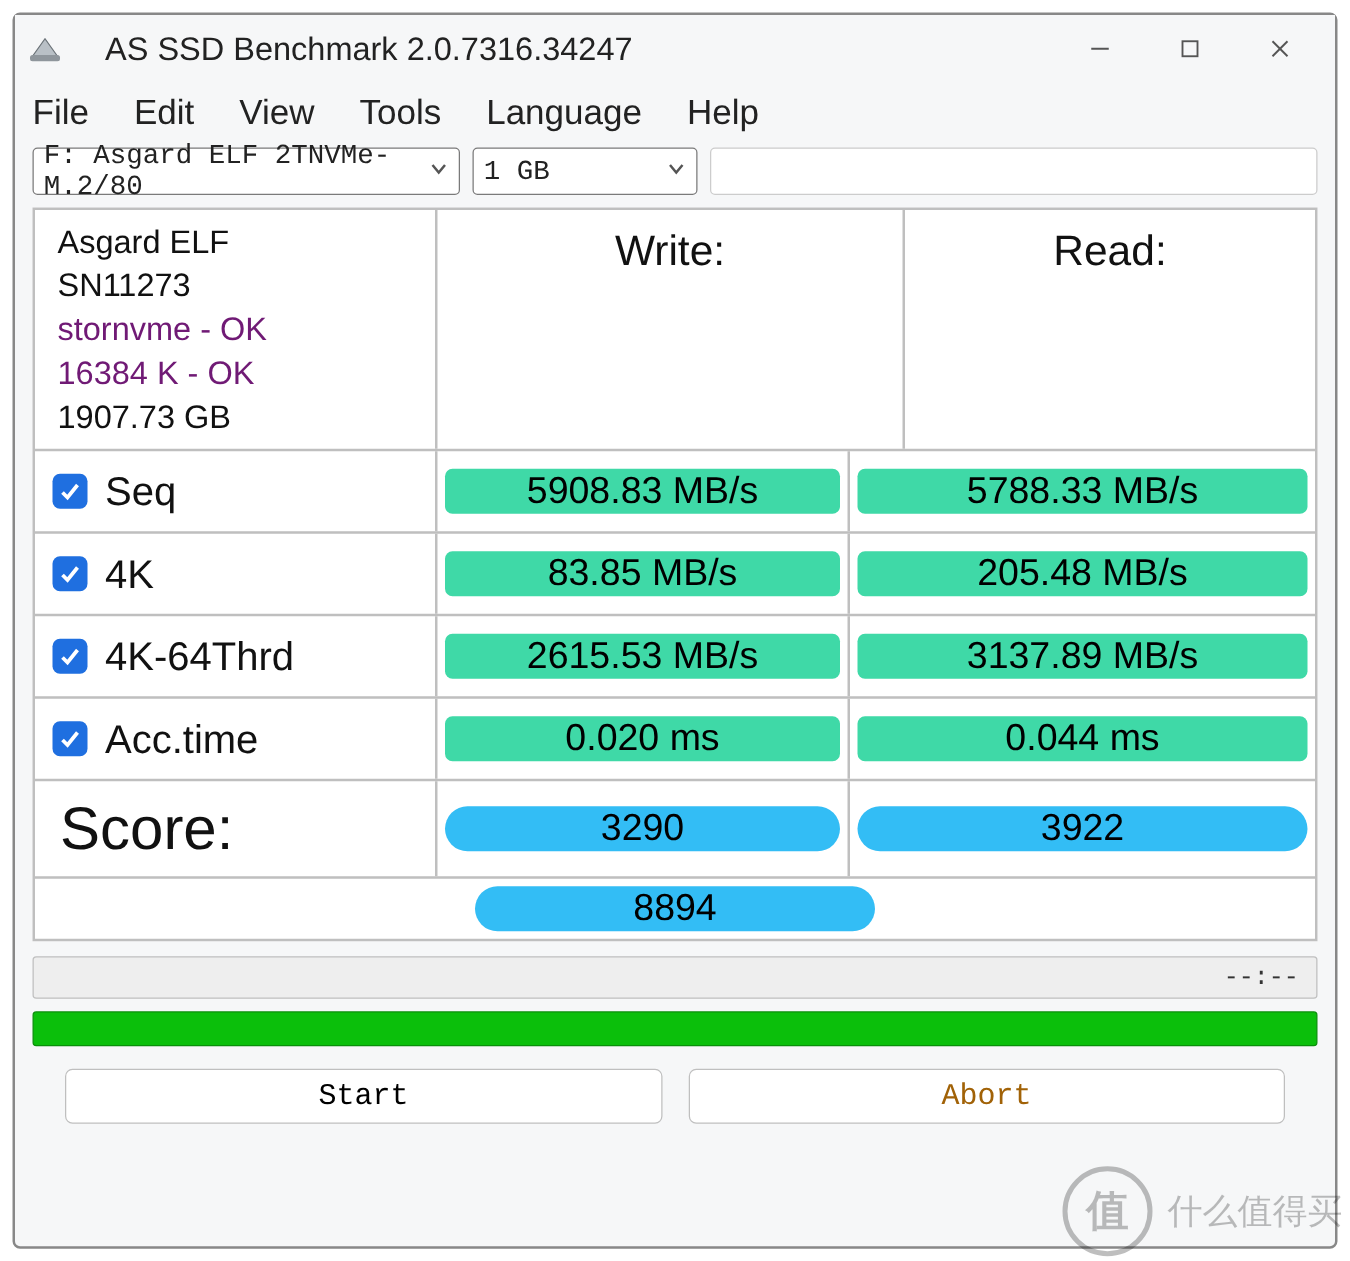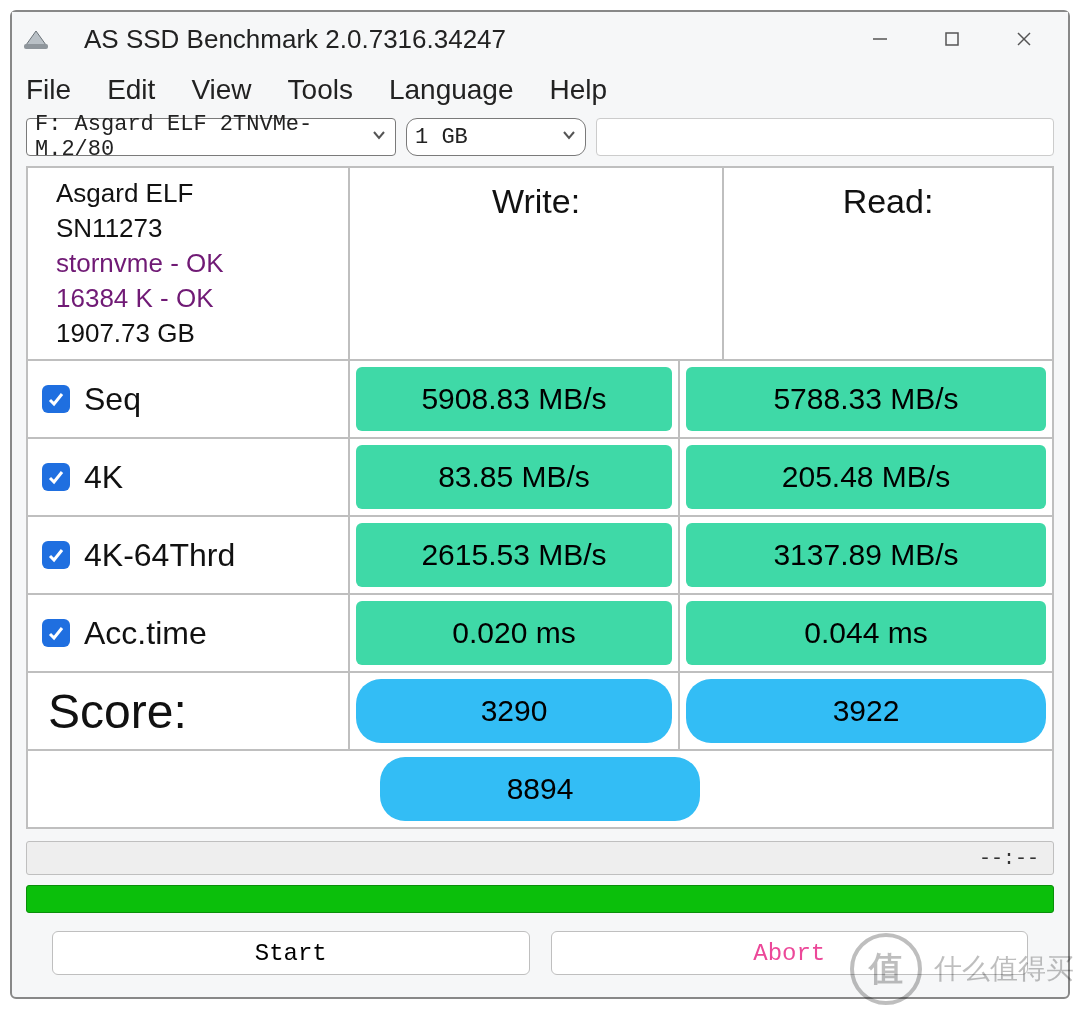--- a/index.html
+++ b/index.html
@@ -72,22 +72,22 @@
     height: 38px;
     border: 1px solid #7a7a7a;
     border-radius: 4px;
     background: #fff;
     display:flex; align-items:center;
     padding: 0 8px;
     font-family: "Courier New", monospace;
     font-size: 22px;
     color:#222;
   }
-  .combo.drive { width: 370px; font-family: Liberation Mono, monospace; }
-  .combo.size  { width: 180px; border-radius: 11px; }
+  .combo.drive { width: 342px; font-family: Liberation Mono, monospace; }
+  .combo.size  { width: 180px; }
   .combo .chev { margin-left:auto; }
   .combo .chev svg { stroke:#555; stroke-width:2; fill:none; }
   .selectors .spacer { flex:1; border:1px solid #ccc; height:38px; border-radius:4px; background:#fff; }
 
   
   .grid-wrap { padding: 0 14px; }
   .grid {
     border: 2px solid #bfbfbf;
     background:#fff;
   }
@@ -101,37 +101,37 @@
     font-size: 30px;
     color:#111;
     min-height: 64px;
   }
   .cell:first-child { border-left:none; }
   .c0 { width: 320px; }
   .c1 { width: 330px; justify-content:center; padding:6px 6px; }
   .c2 { flex:1;      justify-content:center; padding:6px 6px; }
 
   
-  .info-cell { flex-direction:column; align-items:flex-start; padding:10px 28px; min-height:170px; font-size:26px; gap:4px; }
+  .info-cell { flex-direction:column; align-items:flex-start; padding:10px 18px; min-height:170px; font-size:26px; gap:4px; }
   .info-cell .green { color:#701a75; }
   .header-label { font-size:34px; align-items:flex-start; padding-top:14px; }
 
   
   .rowlabel { gap:14px; padding-left:14px; font-size:32px; }
   .chk {
     width:28px; height:28px;
     border-radius:6px;
     background:#1f6fe0;
     display:flex; align-items:center; justify-content:center;
   }
   .chk svg { stroke:#fff; stroke-width:3; fill:none; }
 
   
   .pill {
-    width:100%; height:64px;
+    width:100%; height:36px;
     border-radius:6px;
     display:flex; align-items:center; justify-content:center;
     font-size:30px;
     color:#000;
   }
   .pill.green { background:#3fd9a7; }
   .pill.blue  { background:#33bdf5;border-radius:25px; }
 
   
   .score-row1 .c0 { font-size:48px; min-height:76px; padding-left:20px; }
@@ -173,21 +173,21 @@
   .btn {
     flex:1;
     height:44px;
     border:1px solid #bfbfbf;
     border-radius:6px;
     background:#fff;
     display:flex; align-items:center; justify-content:center;
     font-family:"Courier New", monospace;
     font-size:24px;
   }
-  .btn.disabled { color:#ec4899; }
+  .btn.disabled { color:#a16207; }
 
   
   .badge {
     position:absolute;
     right:-10px; bottom:-10px;
     width:240px; height:100px;
     opacity:.25;
     display:flex; align-items:center; gap:12px;
     font-size:28px; color:#000;
     pointer-events:none;

